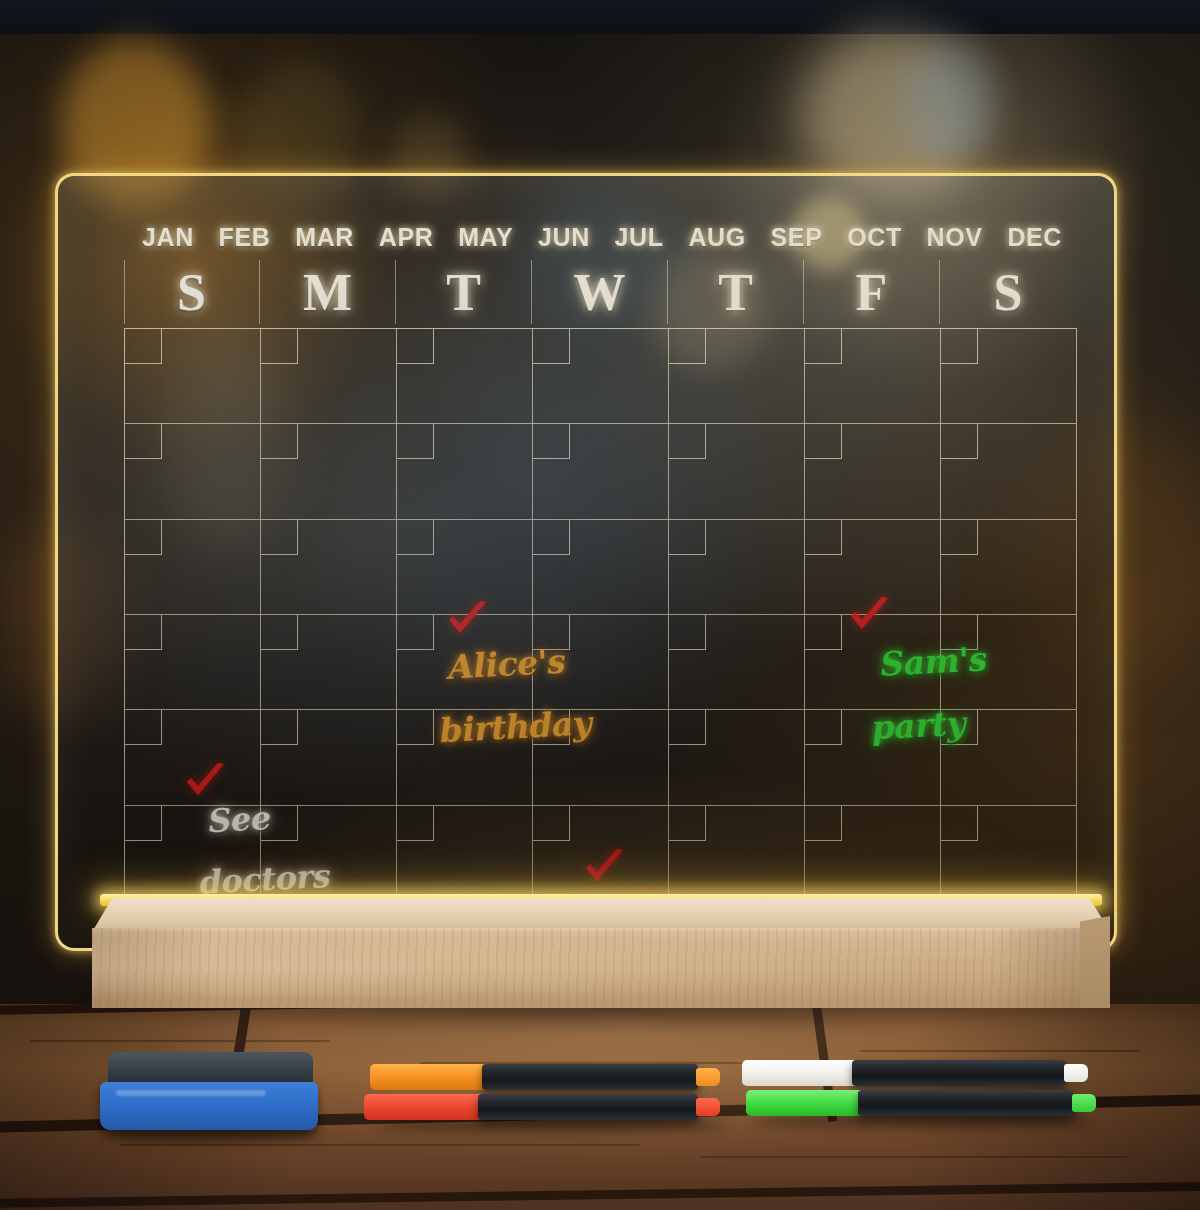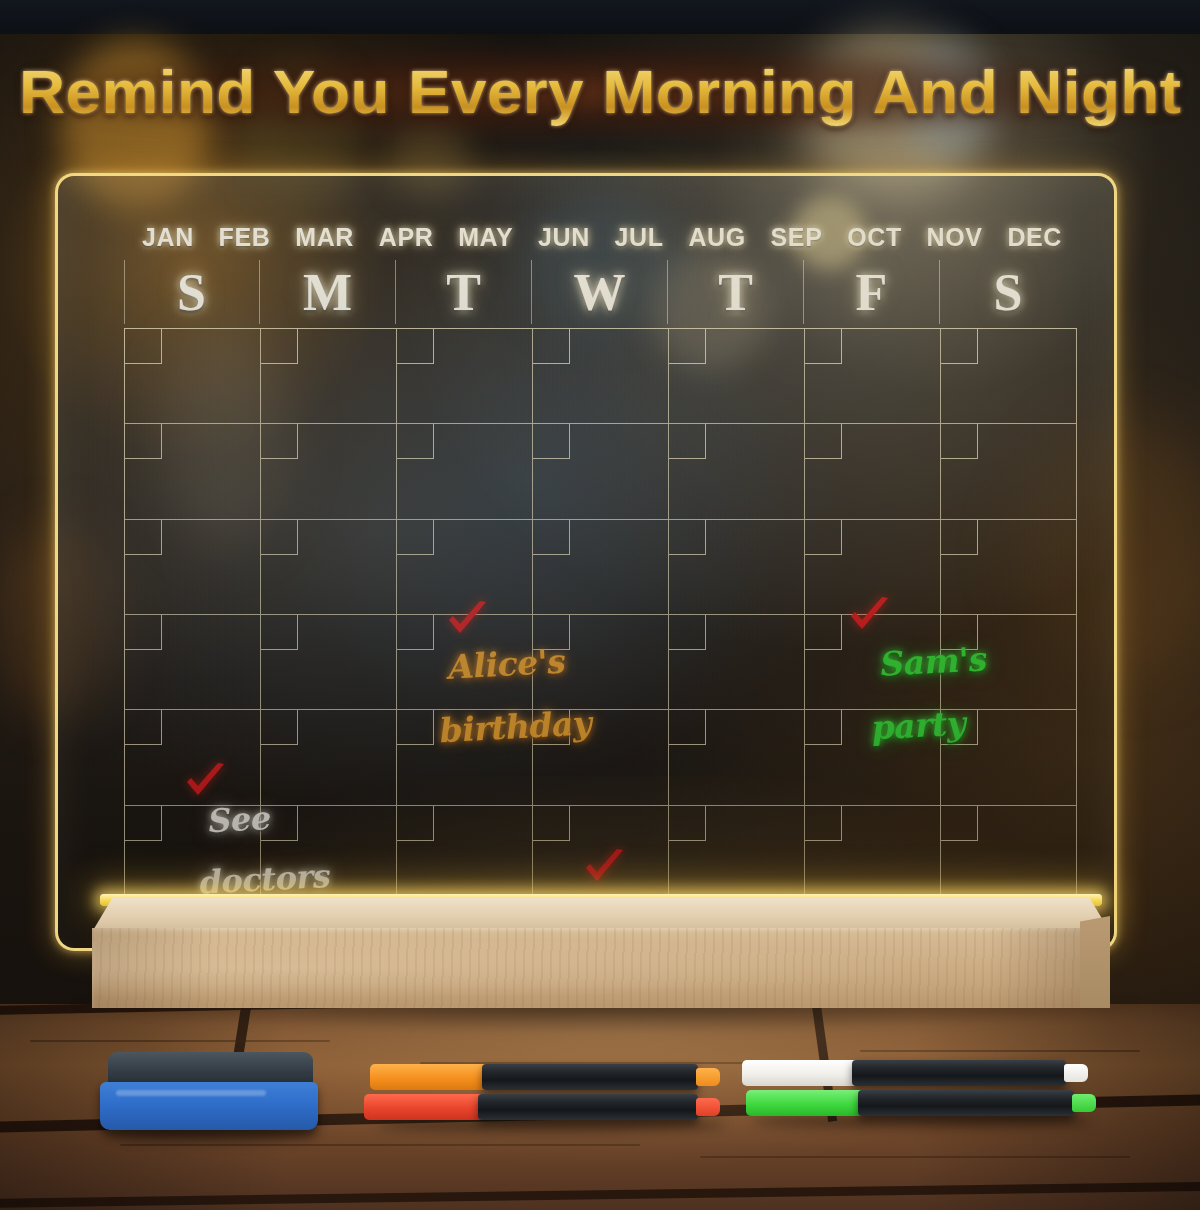--- a/index.html
+++ b/index.html
@@ -303,24 +303,20 @@
     <div class="plank-gap gv1"></div>
     <div class="plank-gap gv2"></div>
     <div class="grain" style="left:30px;top:36px;width:300px;"></div>
     <div class="grain" style="left:420px;top:58px;width:420px;"></div>
     <div class="grain" style="left:120px;top:140px;width:520px;"></div>
     <div class="grain" style="left:700px;top:152px;width:430px;"></div>
     <div class="grain" style="left:860px;top:46px;width:280px;"></div>
     <div class="sheen"></div>
   </div>
 
-  <div class="headline-wrap">
-    <div class="headline-glow"></div>
-    <div class="headline">Remind You Every Morning And Night</div>
-  </div>
 
   <div class="board">
 
     <div class="months">
       <span class="month">JAN</span>
       <span class="month">FEB</span>
       <span class="month">MAR</span>
       <span class="month">APR</span>
       <span class="month">MAY</span>
       <span class="month">JUN</span>

